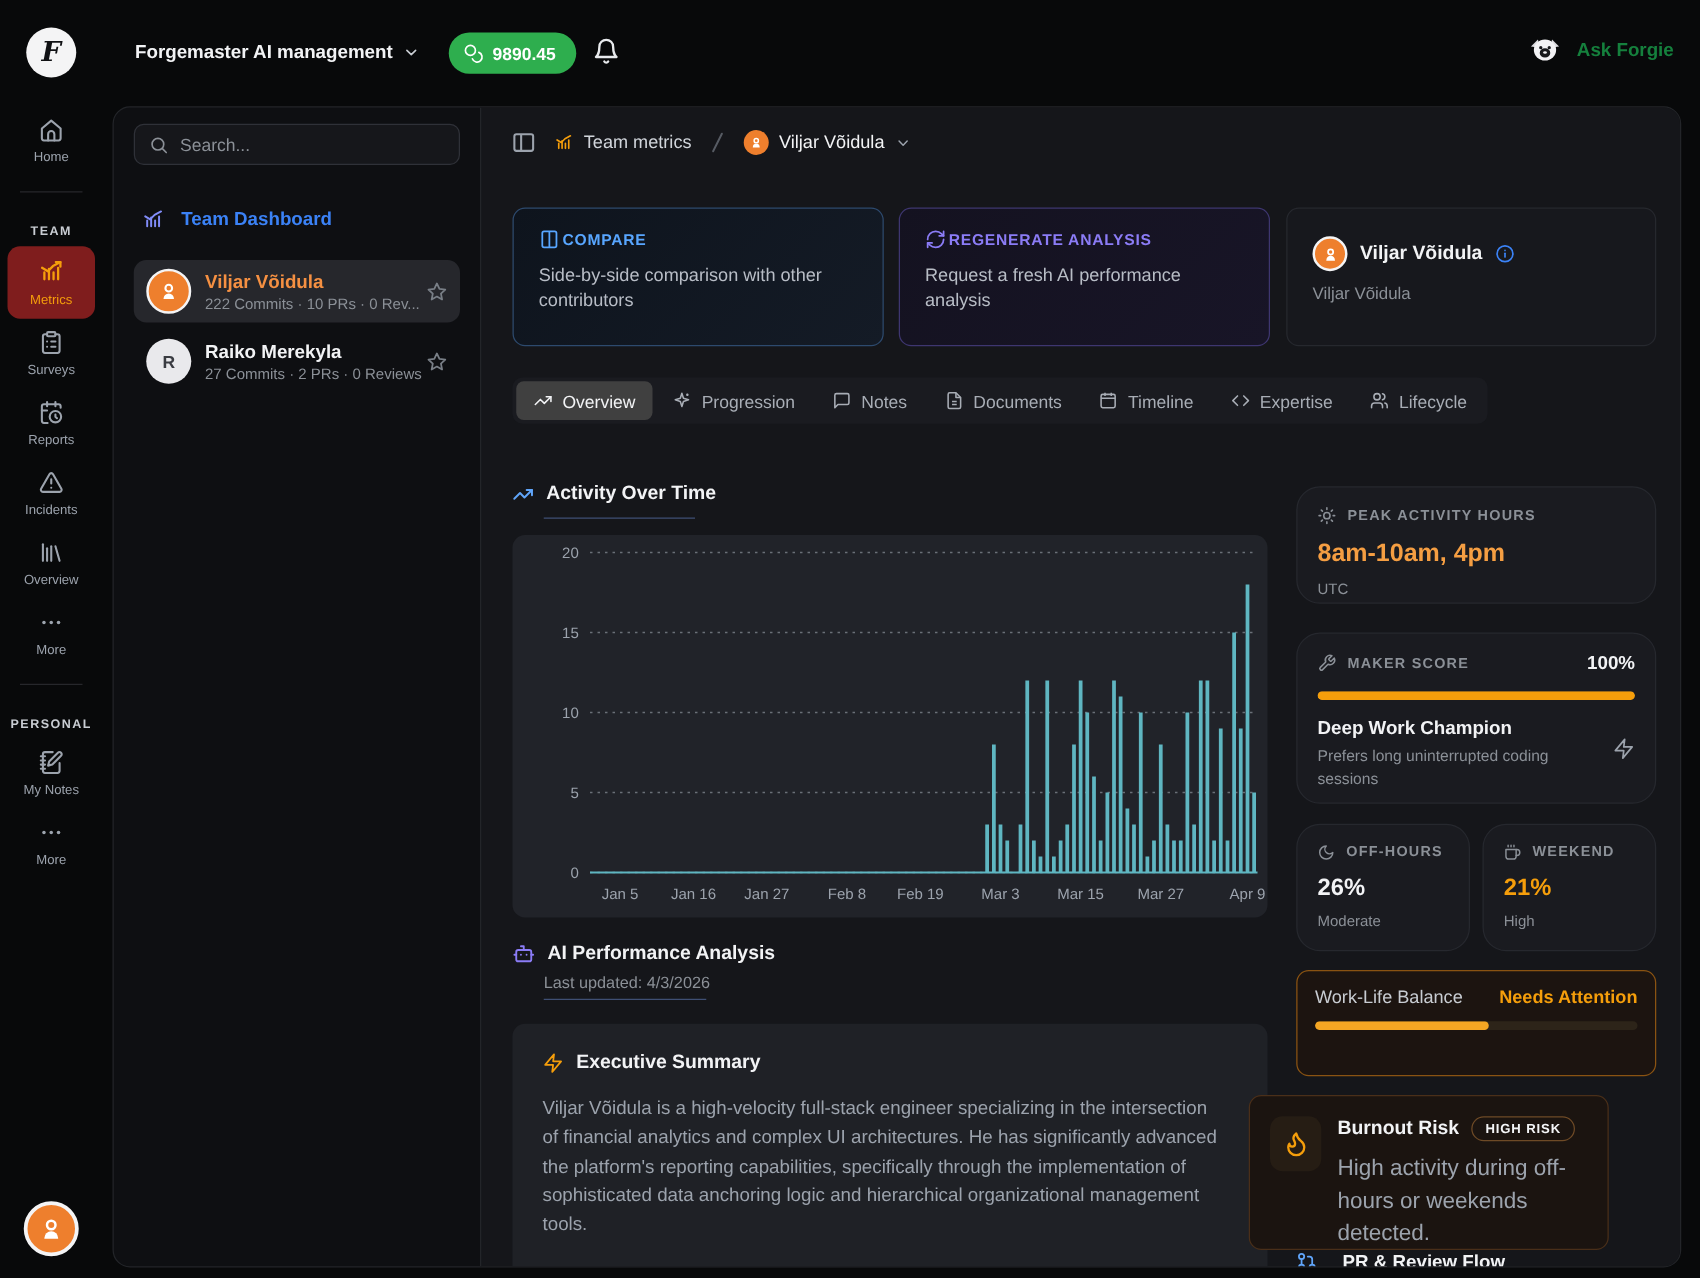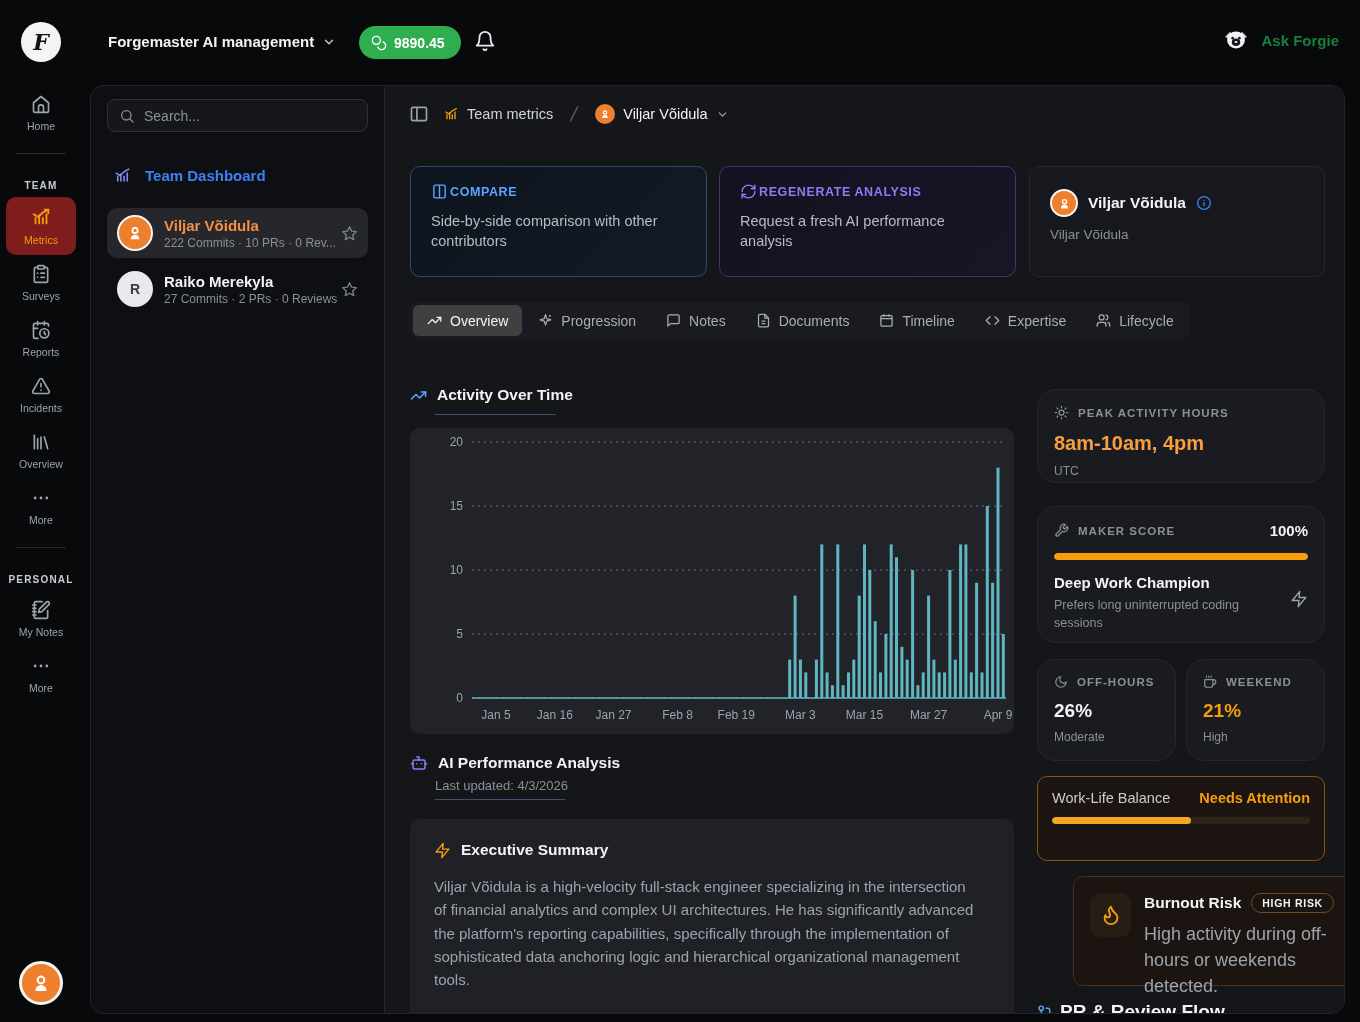--- a/index.html
+++ b/index.html
@@ -116,31 +116,31 @@
   .maker-zap { position:absolute; right:16px; bottom:34px; color:#9ca3ad; }
   .stat-val { margin-top:11px; font-size:19px; font-weight:700; color:#f2f3f5; }
   .stat-val.orange { color:#f59e0b; }
   .stat-lvl { margin-top:8px; font-size:12px; color:#8b9097; }
   .wl-card { position:absolute; left:652px; top:690px; width:288px; height:85px; border-radius:10px;
              background:#1c1410; border:1px solid #8a5312; padding:13px 14px; }
   .wl-head { display:flex; align-items:center; font-size:14.5px; color:#c8ccd2; }
   .wl-status { margin-left:auto; font-weight:700; color:#f59e0b; }
   .wl-note { margin-top:9px; display:flex; align-items:center; gap:7px; font-size:12.5px; color:#e8913d; }
   .dot { width:6px; height:6px; border-radius:50%; background:#b4722c; }
-  .burn-card { position:absolute; left:688px; top:790px; width:288px; height:110px; border-radius:10px;
+  .burn-card { position:absolute; left:614px; top:790px; width:288px; height:124px; border-radius:10px;
                background:#1b1410; border:1px solid #4a2f19; padding:16px; display:flex; gap:13px; }
   .flame-box { width:44px; height:44px; border-radius:10px; background:#261d14; display:flex; align-items:center;
                justify-content:center; color:#f59e0b; }
   .burn-title-row { display:flex; align-items:center; gap:10px; }
   .burn-title { font-size:15.5px; font-weight:700; color:#f2f3f5; }
   .risk-pill { border:1px solid #6e4a26; border-radius:12px; padding:3px 10px; font-size:10.5px; font-weight:700;
                letter-spacing:0.7px; color:#f3f4f6; }
   .burn-desc { margin-top:8px; font-size:18px; line-height:1.45; color:#9ca3ad; width:200px; }
-  .next-sec { position:absolute; left:652px; top:915px; display:flex; align-items:center; gap:6px;
-              font-size:19px; font-weight:700; color:#f2f3f5;justify-content:space-between; }
+  .next-sec { position:absolute; left:652px; top:915px; display:flex; align-items:center; gap:20px;
+              font-size:15px; font-weight:700; color:#f2f3f5;justify-content:space-between; }
 </style>
 </head>
 <body>
 
 <div class="stage">
 
   <div class="topbar">
     <div class="logo">F</div>
     <div class="app-title">
       <span>Forgemaster AI management</span>

